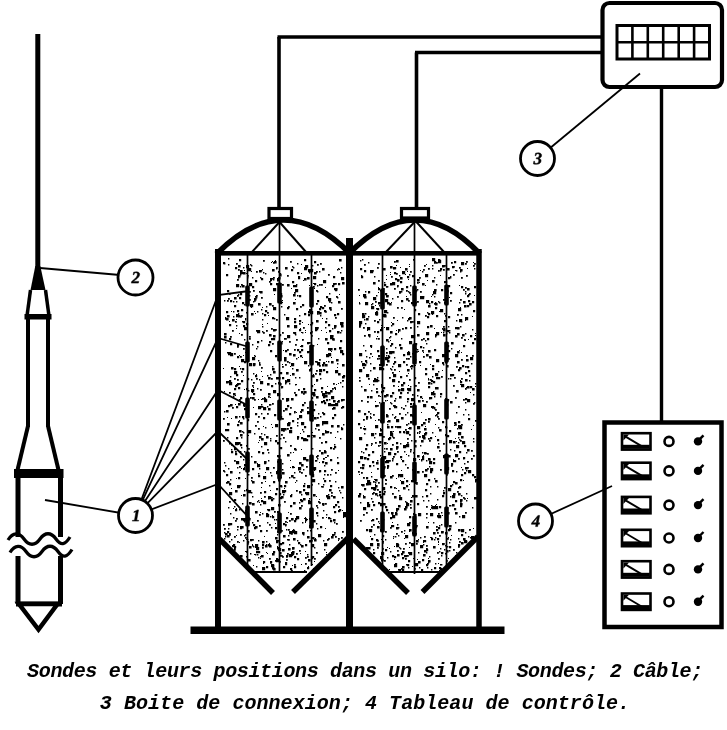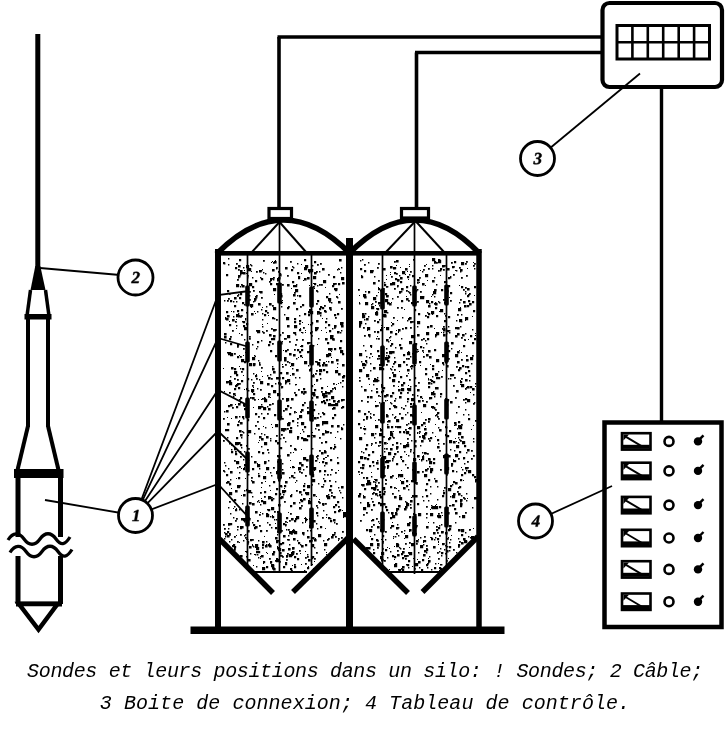--- a/index.html
+++ b/index.html
@@ -1,16 +1,16 @@
 <!DOCTYPE html>
 <html><head>
 <meta charset="utf-8">
 <style>
 html,body{margin:0;padding:0;background:#fff;}
-#page{position:relative;width:727px;height:730px;background:#0ea5e9;overflow:hidden;}
+#page{position:relative;width:727px;height:730px;background:#0ea5e9;overflow:hidden;font-weight:bold;}
 </style>
 </head>
 <body>
 <div id="page">
 <svg width="727" height="730" viewBox="0 0 727 730">
 <rect width="727" height="730" fill="#fff"></rect>
 
 <rect x="35.3" y="34" width="5" height="238" fill="#000"></rect>
 <polygon points="35.3,266 40.3,266 45.5,290 30.5,290" fill="#000"></polygon>
 <line x1="30.5" y1="290" x2="27" y2="316" stroke="#000" stroke-width="3.5"></line>

